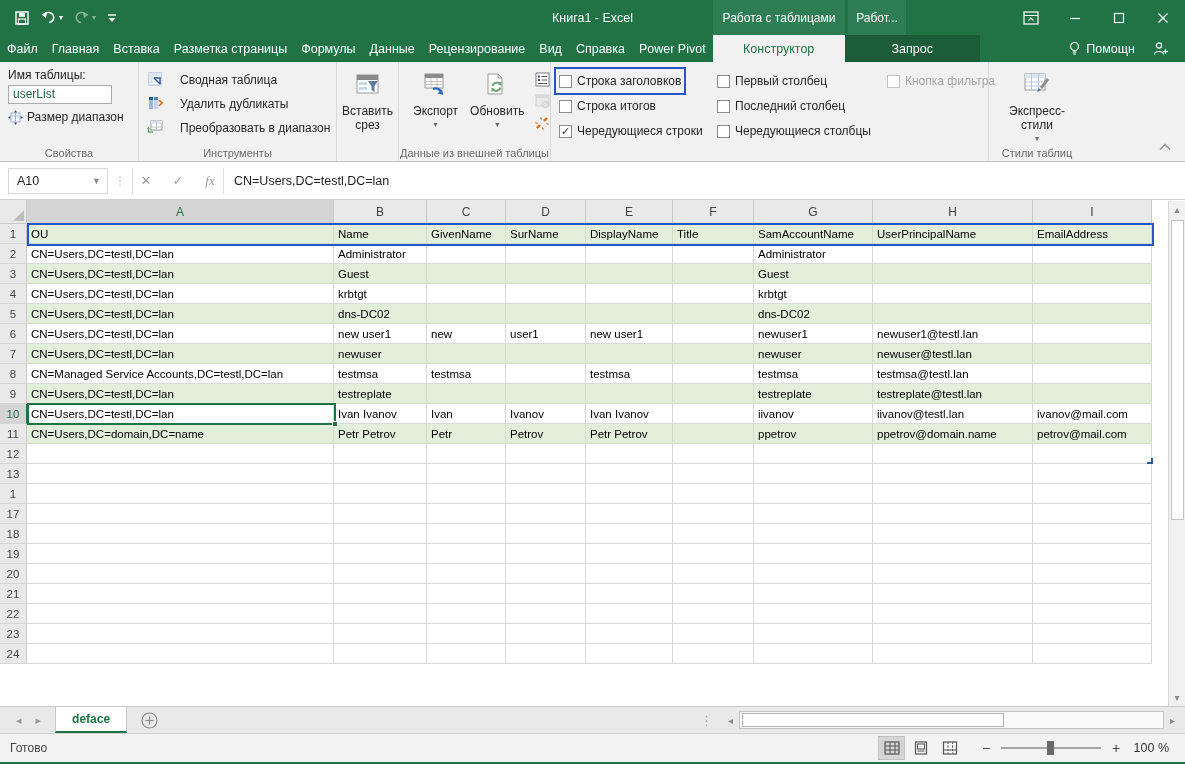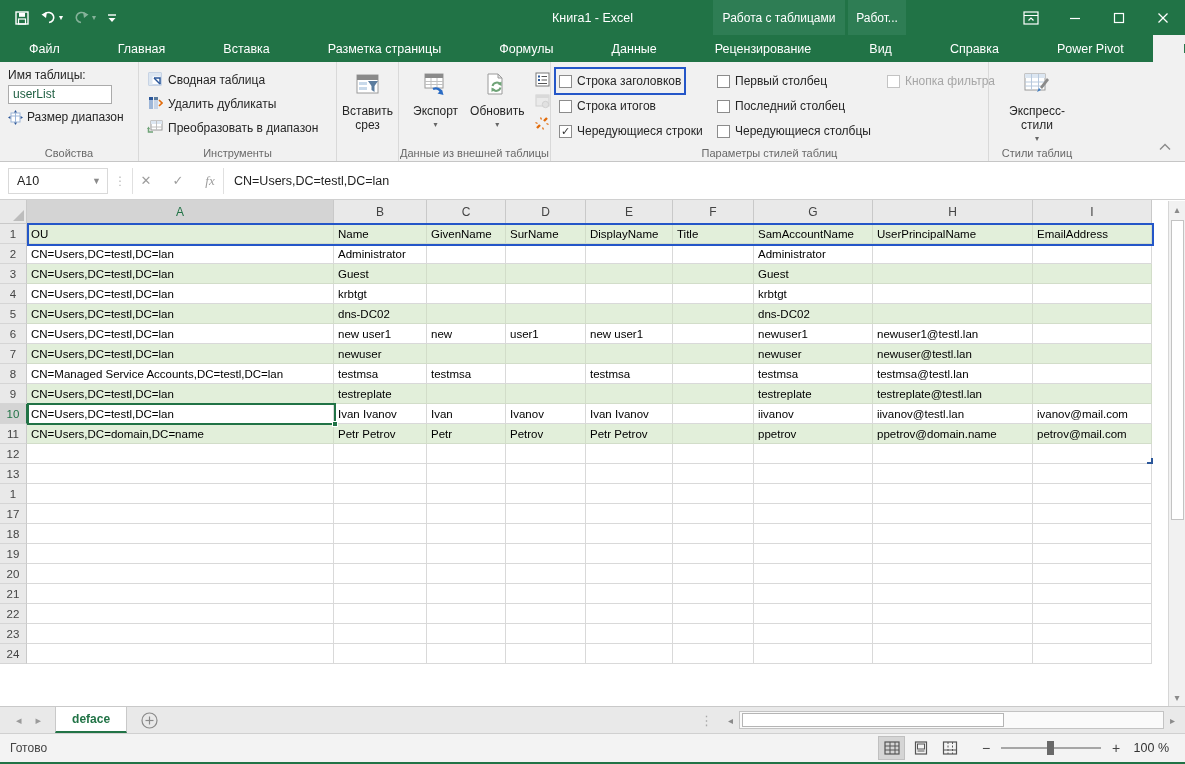--- a/index.html
+++ b/index.html
@@ -15,36 +15,36 @@
   .drop-arrow { font-size:8px; color:#fff; }
   .win-title { position:absolute; left:0; right:0; text-align:center; font-size:12.5px; pointer-events:none; }
   .ctx-hdr { position:absolute; top:0; height:35px; display:flex; align-items:center; justify-content:center; font-size:12px; color:#fff; }
   .ctx-1 { left:713px; width:132px; background:#2e7d54; }
   .ctx-2 { left:848px; width:58px; background:#2e7d54; }
   .win-controls { position:absolute; right:0; top:0; height:35px; display:flex; }
   .win-controls .wbtn { width:44px; height:35px; display:flex; align-items:center; justify-content:center; cursor:pointer; }
 
   
   .tabrow { height:27px; background:#217346; display:flex; align-items:stretch; }
-  .tab { color:#fff; font-size:12.5px; padding:0 29px; display:flex; align-items:center; cursor:pointer; white-space:nowrap; }
+  .tab { color:#fff; font-size:12.5px; padding:0 7px; display:flex; align-items:center; cursor:pointer; white-space:nowrap; }
   .tab.active { background:#f1f1f1; color:#217346; width:132px; justify-content:center; padding:0; }
   .tab.dark { background:#1c5c39; width:135px; justify-content:center; padding:0; }
   .tabrow-right { margin-left:auto; display:flex; align-items:center; gap:18px; padding-right:16px; color:#fff; font-size:12.5px; }
   .tabrow-right .taction { display:flex; align-items:center; gap:5px; cursor:pointer; white-space:nowrap; }
 
   
   .ribbon { position:relative; height:100px; background:#f1f1f1; border-bottom:1px solid #c6c6c6; display:flex; }
   .rgroup { position:relative; padding:6px 8px 18px 8px; border-right:1px solid #d9d9d9; }
   .rgroup .glabel { position:absolute; bottom:2px; left:0; right:0; text-align:center; font-size:11px; color:#696969; white-space:nowrap; }
   .props { width:139px; }
   .props .tn-label { font-size:12px; color:#262626; margin-bottom:2px; }
   .props input { width:104px; height:19px; border:1px solid #ababab; font-size:12px; padding:1px 4px; color:#1e5e41; font-family:"Liberation Sans",sans-serif; }
   .props .resize-btn { display:flex; align-items:center; gap:4px; font-size:12px; color:#262626; margin-top:6px; cursor:pointer; }
   .tools { width:198px; }
-  .tool-row { display:flex; align-items:center; gap:5px; height:24px; font-size:12px; color:#262626; cursor:pointer; white-space:nowrap; }
+  .tool-row { display:flex; align-items:center; gap:17px; height:24px; font-size:12px; color:#262626; cursor:pointer; white-space:nowrap; }
   .bigbtn { display:flex; flex-direction:column; align-items:center; justify-content:flex-start; font-size:12px; color:#262626; text-align:center; cursor:pointer; padding:4px 6px 0 6px; line-height:14px; }
   .bigbtn .bicon { margin-bottom:3px; }
   .slicer-g { width:62px; display:flex; justify-content:center; }
   .extern { width:152px; display:flex; }
   .extern .bigs { display:flex; }
   .mini-col { display:flex; flex-direction:column; gap:4px; padding-top:2px; margin-left:2px; }
   .mini-btn { width:20px; height:18px; display:flex; align-items:center; justify-content:center; cursor:pointer; }
   .styleopts { width:438px; padding-top:8px; }
   .cb-grid { display:grid; grid-template-rows:repeat(3,22px); grid-auto-flow:column; grid-template-columns:158px 170px auto; row-gap:3px; }
   .cb { display:flex; align-items:center; gap:5px; font-size:12px; color:#262626; cursor:pointer; width:max-content; height:18px; align-self:center; }
@@ -374,21 +374,20 @@
           </div>
           <div class="cb">
             <div class="box"></div>
             <div class="cbl">Чередующиеся столбцы</div>
           </div>
           <div class="cb dis">
             <div class="box"></div>
             <div class="cbl">Кнопка фильтра</div>
           </div>
         </div>
-      <div class="glabel">Параметры стилей таблиц</div>
     </div>
 
     <div class="rgroup styles-g" style="border-right:none;">
       <div class="bigbtn" style="width:72px;">
         <span class="bicon">
           <svg width="30" height="26" viewBox="0 0 30 26">
               <rect x="3" y="2" width="20" height="16" fill="#fff" stroke="#9a9a9a"></rect>
               <rect x="3" y="2" width="20" height="4" fill="#dce6f1"></rect>
               <line x1="3" y1="10" x2="23" y2="10" stroke="#b8c9dd"></line>
               <line x1="3" y1="14" x2="23" y2="14" stroke="#b8c9dd"></line>

